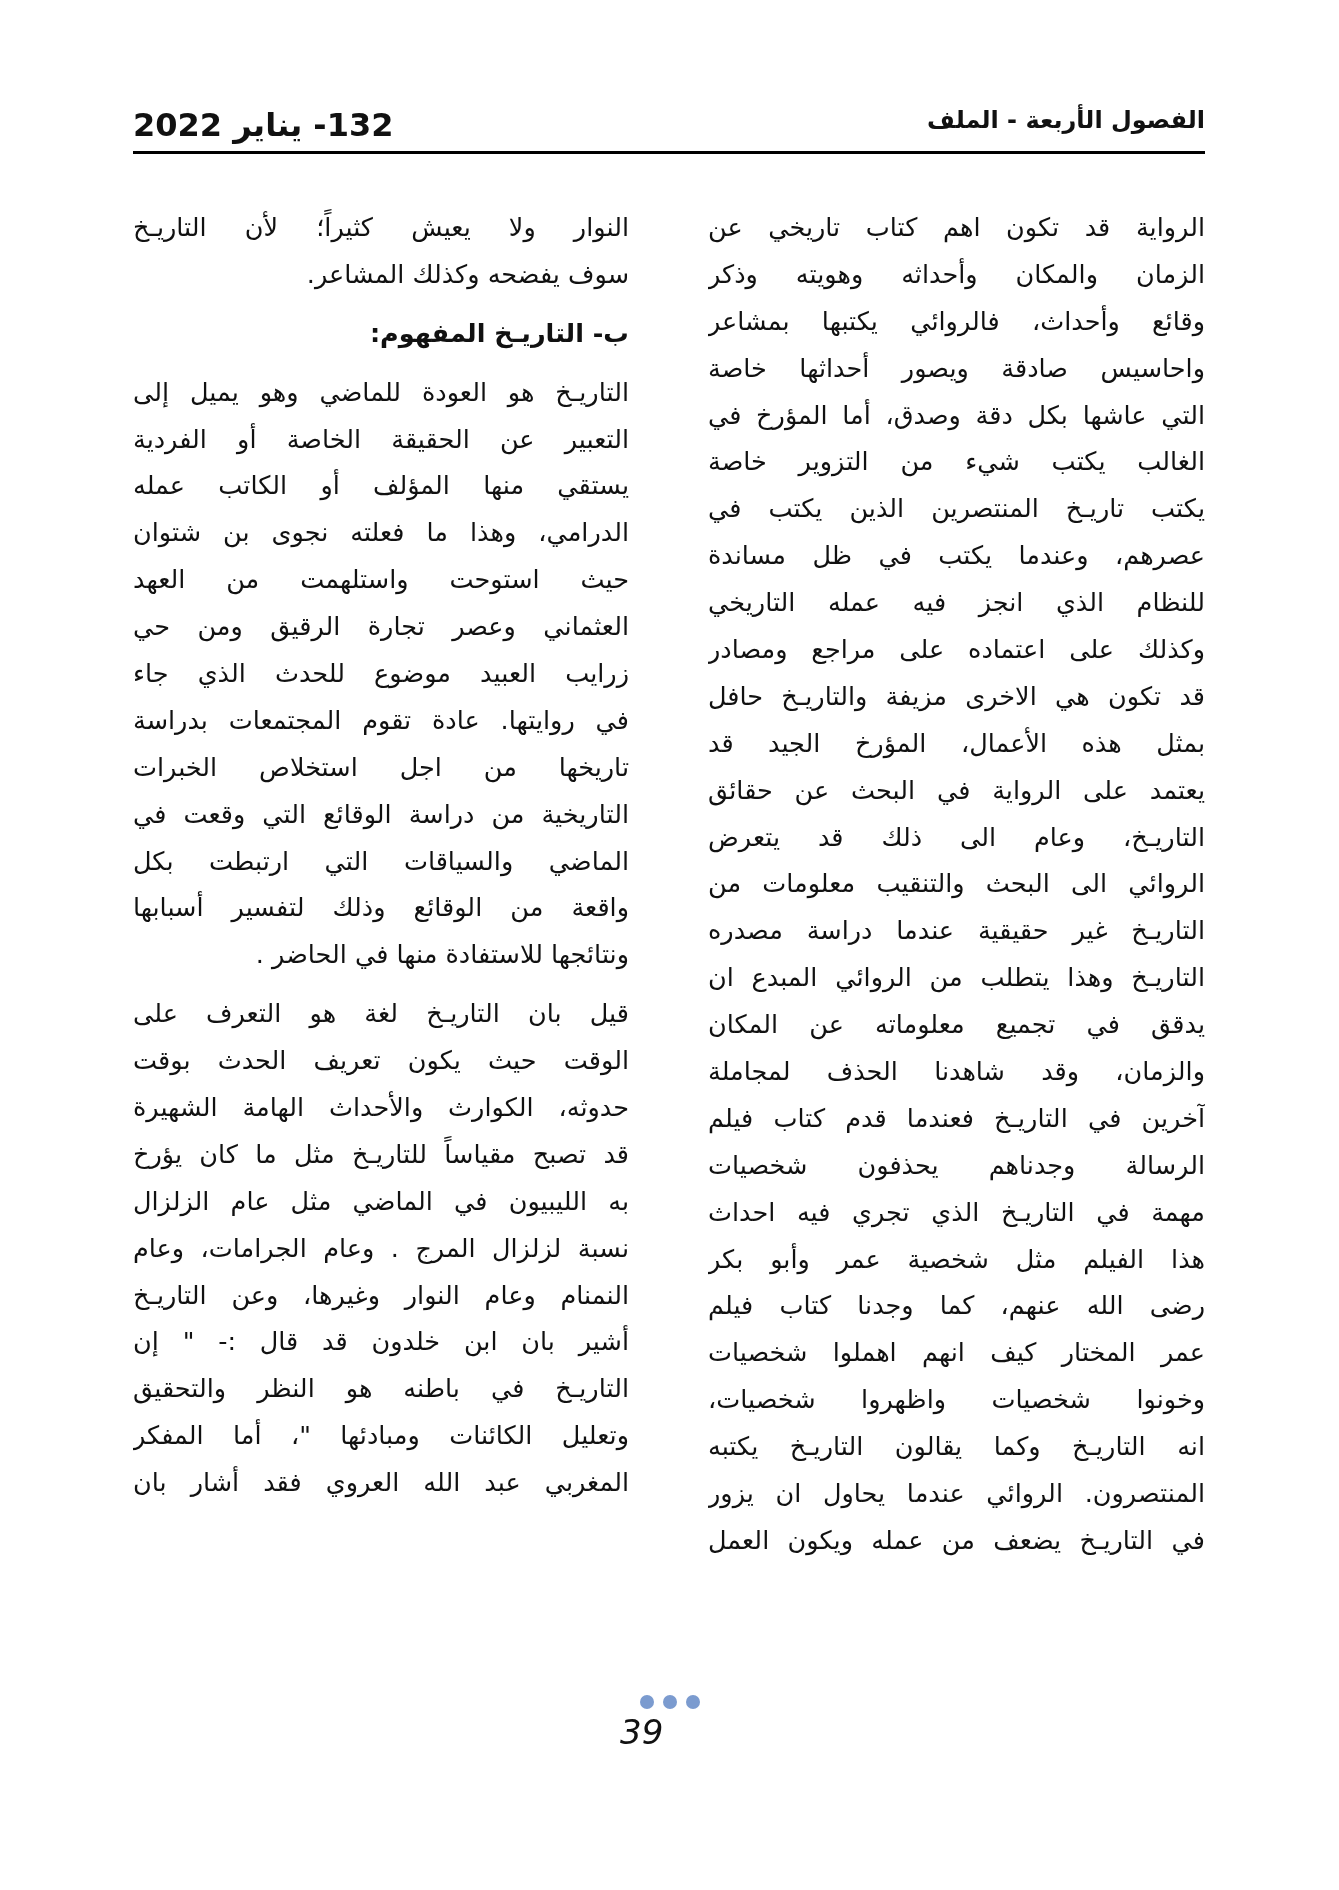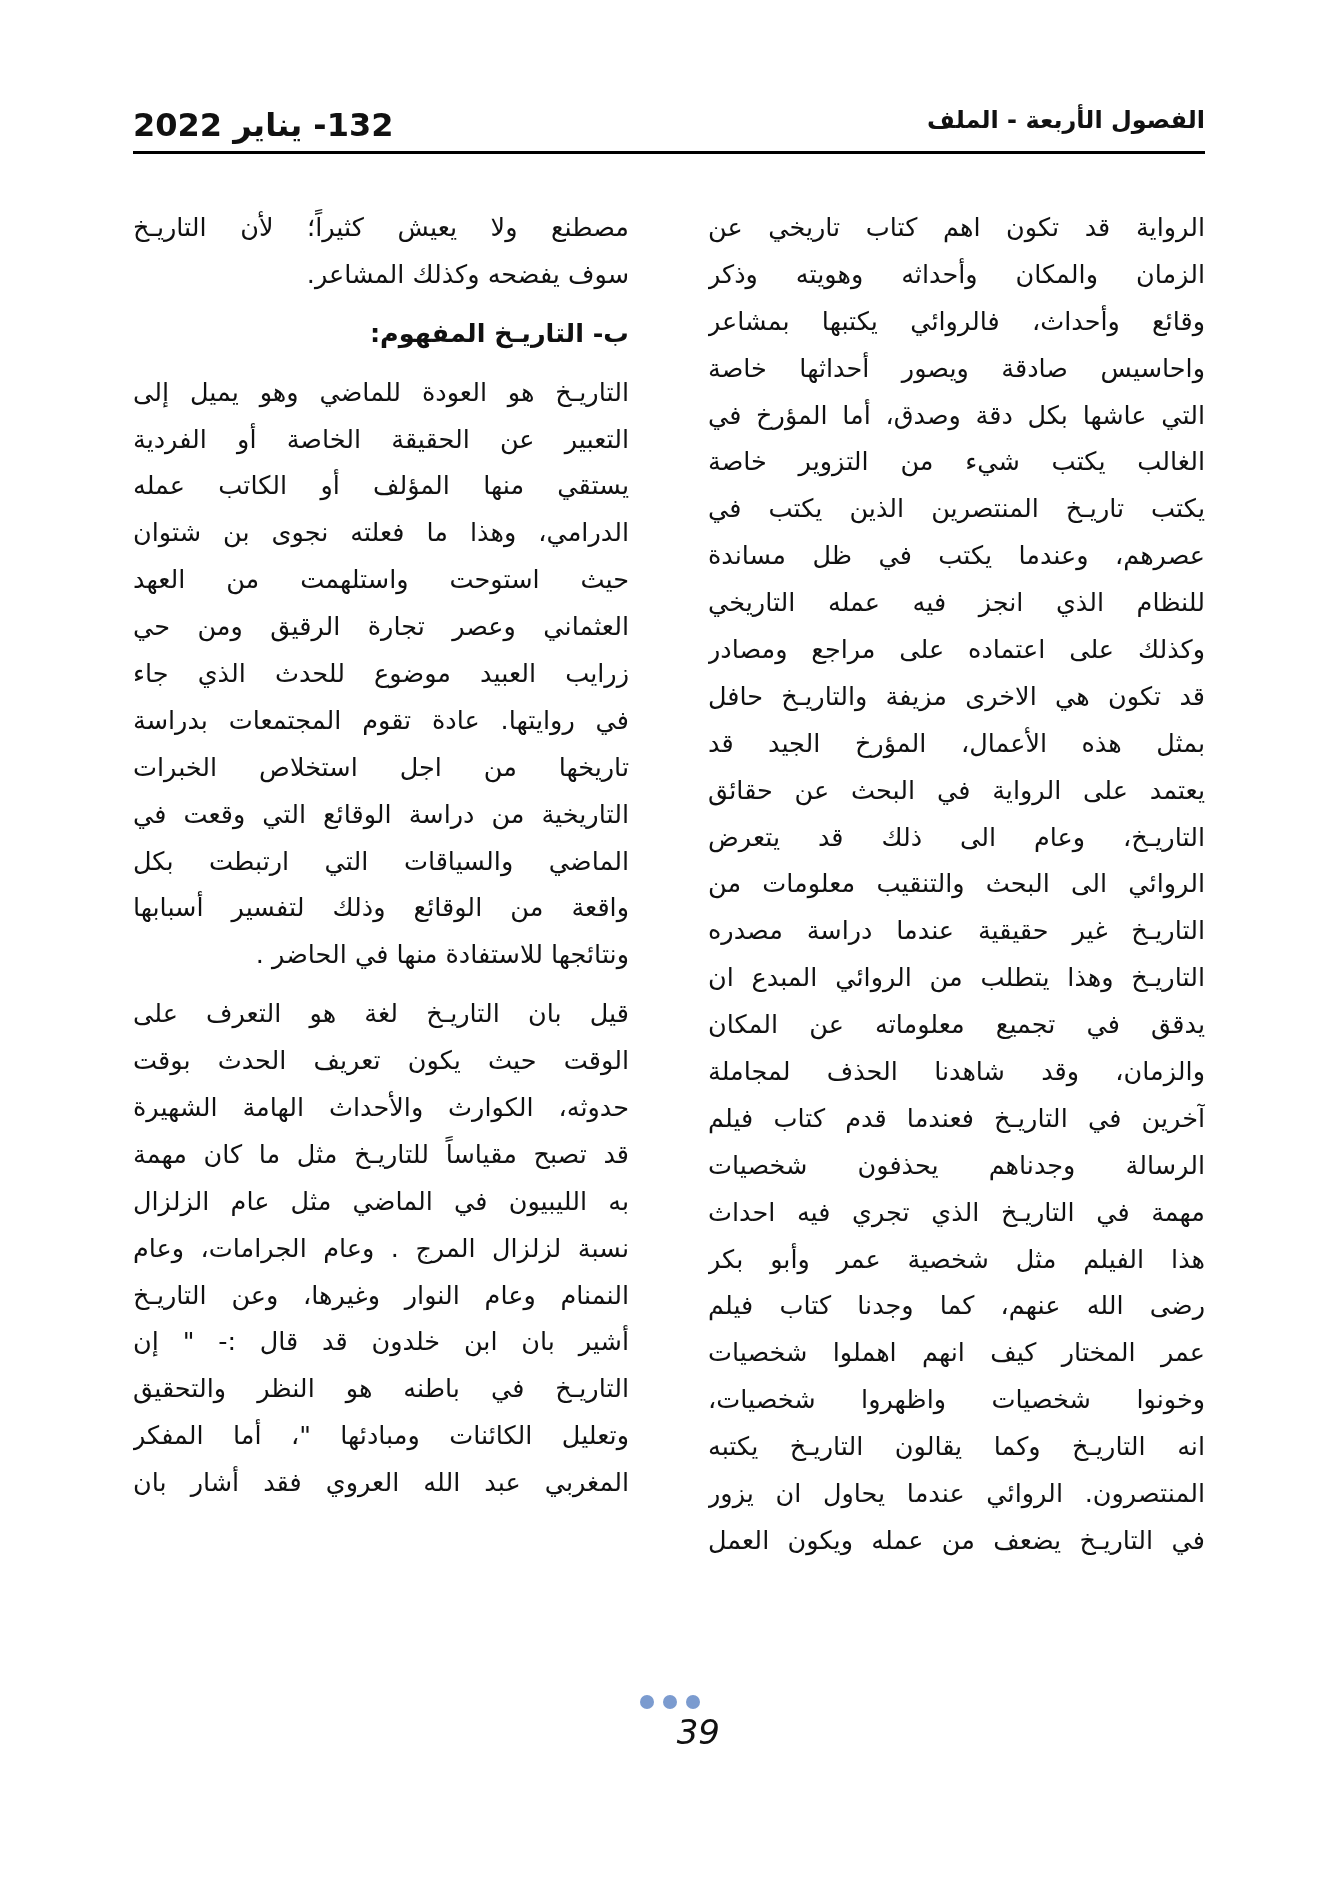--- a/index.html
+++ b/index.html
@@ -15,21 +15,21 @@
     .col-right { left: 708px; width: 497px; }
     .col-left { left: 133px; width: 496px; }
     .line { height: 46.9px; line-height: 46.9px; font-size: 25.5px; white-space: nowrap;
             text-align: justify; text-align-last: justify; overflow: hidden; }
     .line.last { text-align-last: right; }
     .line.heading { font-weight: bold; text-align-last: right; }
     .gap { height: 12px; }
     .footer-dots { position: absolute; left: 640px; top: 1695px; width: 60px; height: 16px;
                    display: flex; justify-content: space-between; }
     .dot { width: 14px; height: 14px; border-radius: 50%; background: #7b9bcf; }
-    .page-number { position: absolute; left: 620px; width: 100px; top: 1712px; text-align: right;
+    .page-number { position: absolute; left: 620px; width: 100px; top: 1712px; text-align: left;
                    font-size: 34px; font-style: italic; font-family: "DejaVu Sans", sans-serif; }
   </style>
 </head>
 <body>
 
 <div class="header">
   <div class="header-title">الفصول الأربعة - الملف</div>
   <div class="header-issue">132- يناير 2022</div>
 </div>
 <div class="header-rule"></div>
@@ -61,21 +61,21 @@
   <div class="line">رضى الله عنهم، كما وجدنا كتاب فيلم</div>
   <div class="line">عمر المختار كيف انهم اهملوا شخصيات</div>
   <div class="line">وخونوا شخصيات واظهروا شخصيات،</div>
   <div class="line">انه التاريـخ وكما يقالون التاريـخ يكتبه</div>
   <div class="line">المنتصرون. الروائي عندما يحاول ان يزور</div>
   <div class="line">في التاريـخ يضعف من عمله ويكون العمل</div>
 </div>
 
 <div class="col col-left">
   <div>
-    <div class="line">مصطنع ولا يعيش كثيراً؛ لأن التاريـخ</div>
+    <div class="line">النوار ولا يعيش كثيراً؛ لأن التاريـخ</div>
     <div class="line last">سوف يفضحه وكذلك المشاعر.</div>
   </div>
   <div class="gap"></div>
   <div class="line heading">ب- التاريـخ المفهوم:</div>
   <div class="gap"></div>
   <div>
     <div class="line"> التاريـخ هو العودة للماضي وهو يميل إلى</div>
     <div class="line">التعبير عن الحقيقة الخاصة أو الفردية</div>
     <div class="line">يستقي منها المؤلف أو الكاتب عمله</div>
     <div class="line">الدرامي، وهذا ما فعلته نجوى بن شتوان</div>
@@ -87,21 +87,21 @@
     <div class="line">التاريخية من دراسة الوقائع التي وقعت في</div>
     <div class="line">الماضي والسياقات التي ارتبطت بكل</div>
     <div class="line">واقعة من الوقائع وذلك لتفسير أسبابها</div>
     <div class="line last">ونتائجها للاستفادة منها في الحاضر .</div>
   </div>
   <div class="gap"></div>
   <div>
     <div class="line">قيل بان التاريـخ لغة هو التعرف على</div>
     <div class="line">الوقت حيث يكون تعريف الحدث بوقت</div>
     <div class="line">حدوثه، الكوارث والأحداث الهامة الشهيرة</div>
-    <div class="line">قد تصبح مقياساً للتاريـخ مثل ما كان مهمة</div>
+    <div class="line">قد تصبح مقياساً للتاريـخ مثل ما كان يؤرخ</div>
     <div class="line">به الليبيون في الماضي مثل عام الزلزال</div>
     <div class="line">نسبة لزلزال المرج . وعام الجرامات، وعام</div>
     <div class="line">النمنام وعام النوار وغيرها، وعن التاريـخ</div>
     <div class="line">أشير بان ابن خلدون قد قال :- " إن</div>
     <div class="line">التاريـخ في باطنه هو النظر والتحقيق</div>
     <div class="line">وتعليل الكائنات ومبادئها "، أما المفكر</div>
     <div class="line">المغربي عبد الله العروي فقد أشار بان</div>
   </div>
 </div>
 

